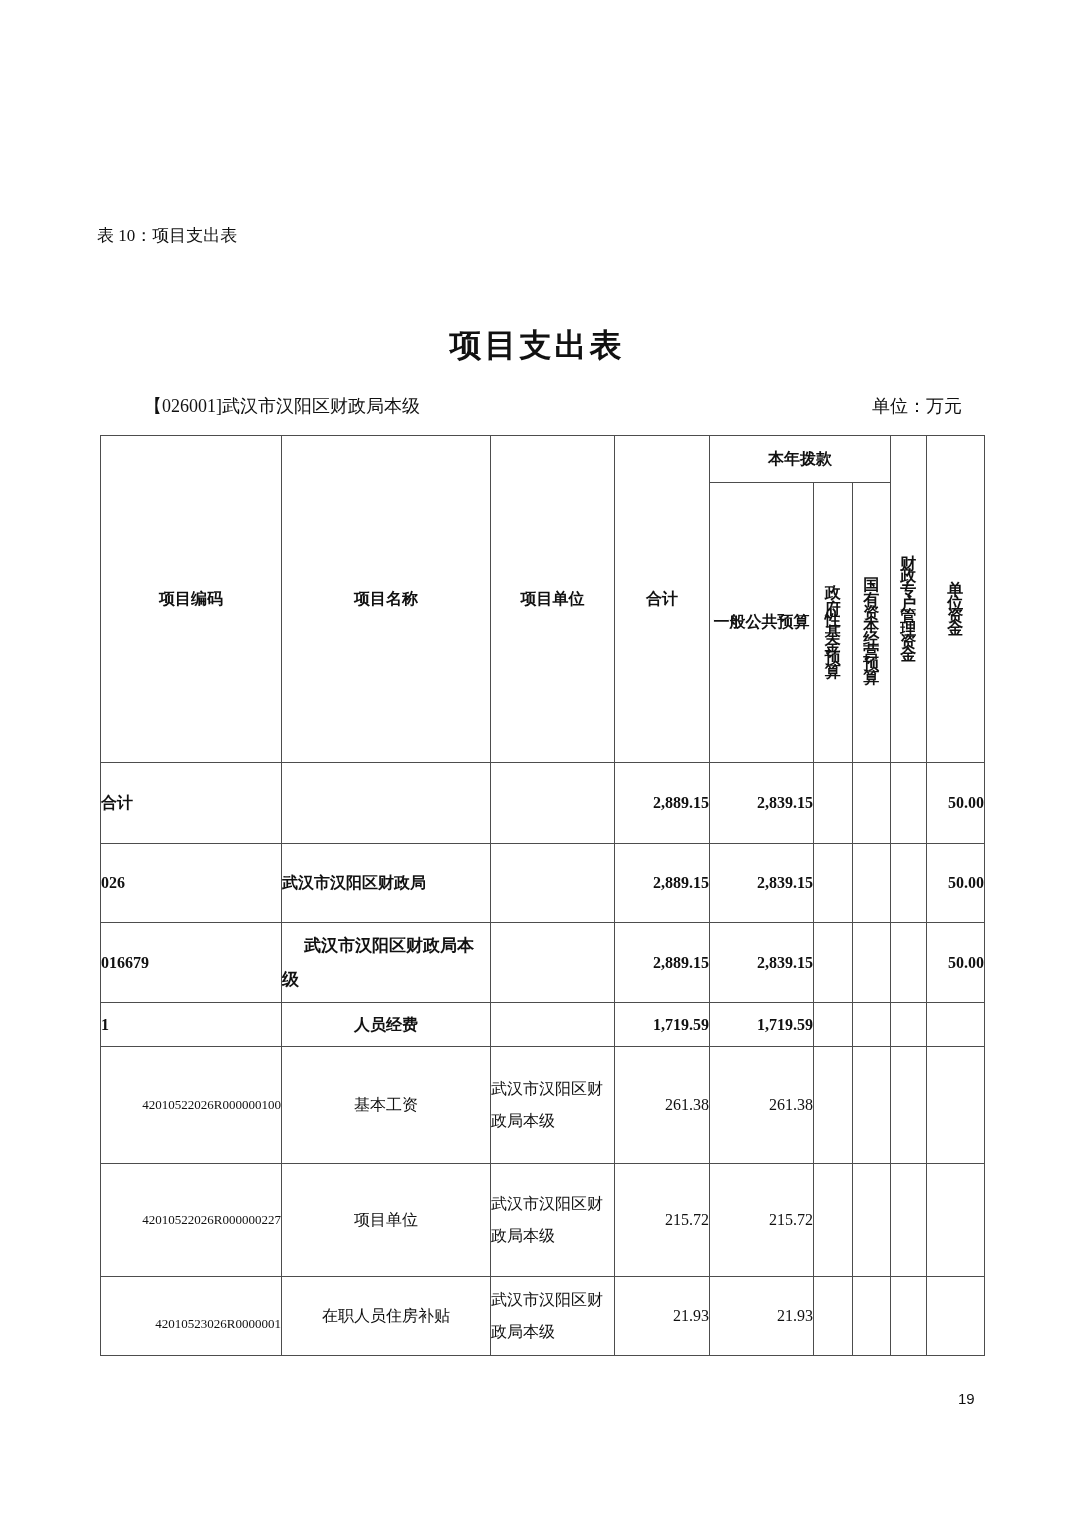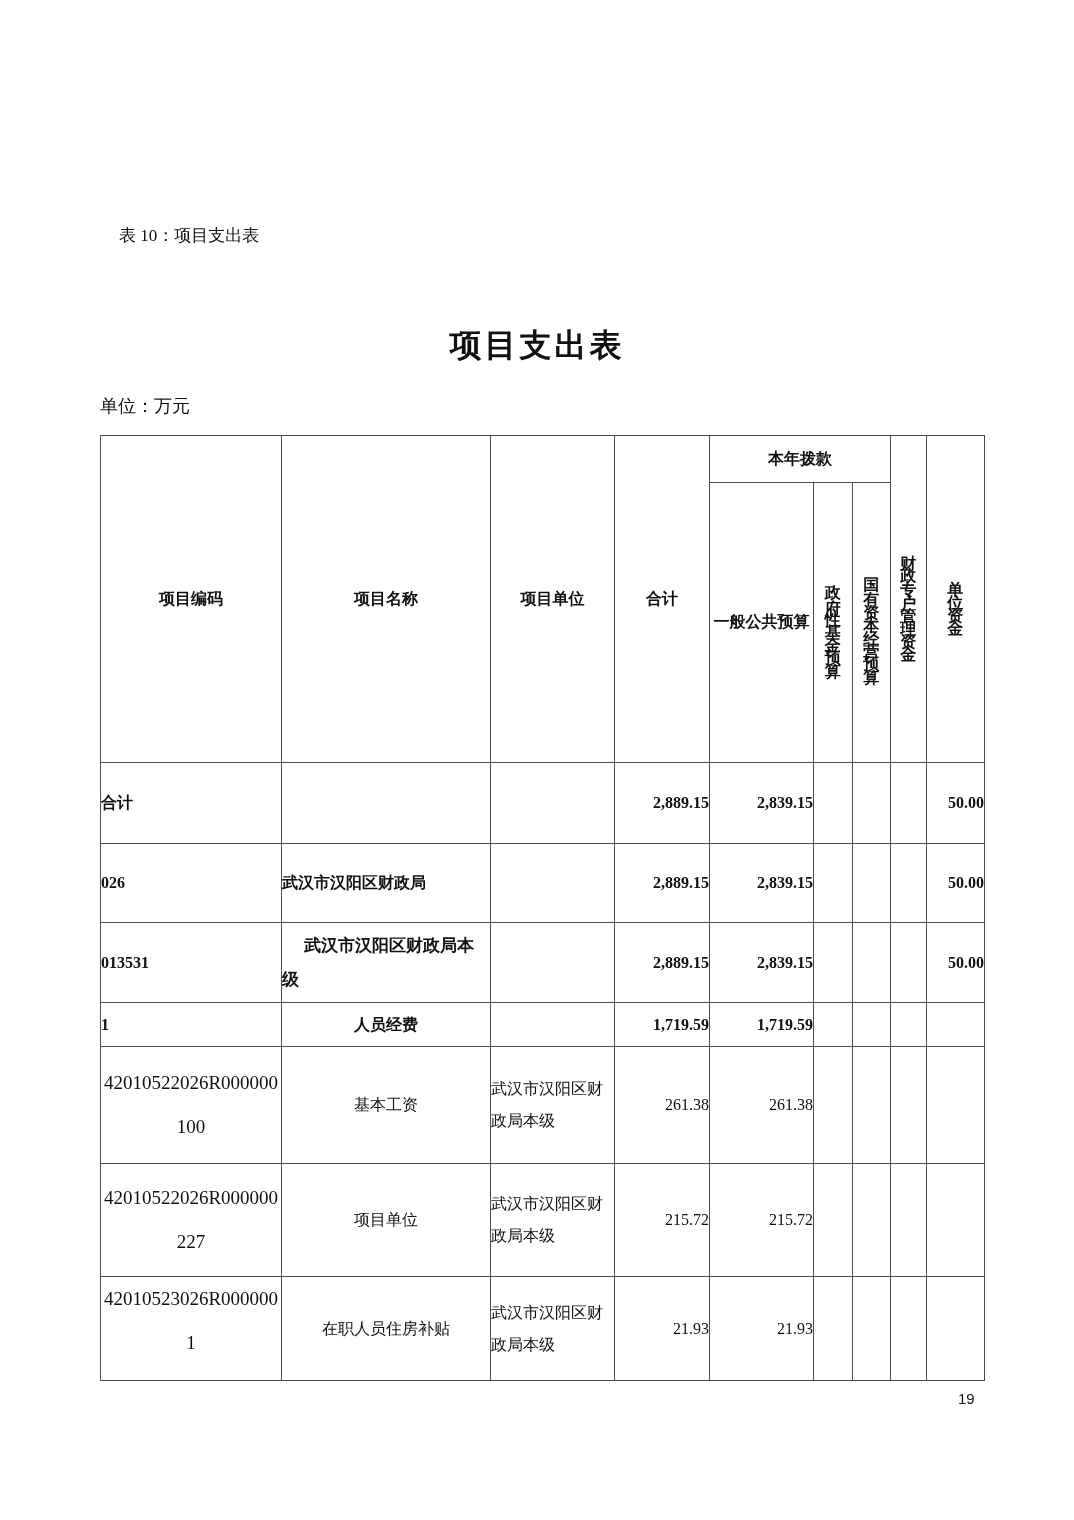--- a/index.html
+++ b/index.html
@@ -1,43 +1,43 @@
 <!DOCTYPE html>
 <html><head>
 <meta charset="utf-8">
 <style>
   html,body { margin:0; padding:0; }
   body {
     width:1074px; height:1520px; background:#ffffff; position:relative;
     font-family:"Liberation Serif","DejaVu Serif",serif; color:#111;
     overflow:hidden;
   }
-  .caption   { position:absolute; left:97px; top:224px; font-size:17px;margin-left:22px; }
+  .caption   { position:absolute; left:97px; top:224px; font-size:17px; }
   .doc-title { position:absolute; left:0; top:324px; width:1074px; text-align:center;
                font-size:32px; font-weight:bold; letter-spacing:3px; }
   .sub-row   { position:absolute; left:100px; top:394px; width:884px;
                display:flex; justify-content:space-between; font-size:18px; }
   .sub-left  { margin-left:44px; }
   .sub-right { margin-right:22px; }
 
   table.budget { position:absolute; left:100px; top:435px; width:884px;
                  border-collapse:collapse; table-layout:fixed; }
   table.budget th, table.budget td { border:1px solid #4d4d4d; padding:0; overflow:hidden; }
   th { font-weight:bold; font-size:16px; vertical-align:middle; line-height:1.9; }
   .th-wrap2 { padding:0 16px; word-break:break-all;margin-top:20px; }
   th.vert span { display:inline-block; writing-mode:vertical-lr; text-orientation:upright;
                  letter-spacing:13px; line-height:1.1; }
   tr.hr1 { height:47px; } tr.hr2 { height:280px; }
 
   td { font-size:16px; vertical-align:middle; line-height:2; }
   td.al     { text-align:left; padding-left:8px;  padding-right:3px; }
   td.ind1   { padding-left:26px; }
   td.ind2   { padding-left:38px; }
-  td.codeL  { text-align:center; padding-left:8px; padding-right:3px;
-              font-size:19px; line-height:2.3; word-break:break-all;border-radius:14px; }
+  td.codeL  { text-align:right; padding-left:8px; padding-right:3px;
+              font-size:13px; line-height:2.3; word-break:break-all;border-radius:14px; }
   td.nameL  { text-align:left; padding-left:7px; }
   td.nameInd{ text-align:left; padding:0 4px; text-indent:22px; font-size:17px; }
   td.nameC  { text-align:center;font-family:Liberation Serif, serif; }
   td.unitC  { text-align:left; padding-left:10px; padding-right:4px; }
   td.num    { text-align:right; padding-right:10px; }
   td.fund   { text-align:right; padding:0 8px; word-break:break-all; }
   tr.b td   { font-weight:bold; }
   tr.r1 { height:81px; }  tr.r2 { height:79px; }  tr.r3 { height:80px; }
   tr.r4 { height:44px; }  tr.r5 { height:117px; } tr.r6 { height:113px; }
   tr.r7 { height:79px; }
@@ -46,20 +46,21 @@
   .page-num { position:absolute; left:958px; top:1390px; font-size:15px;
               font-family:"Liberation Sans","DejaVu Sans",sans-serif; }
 </style>
 </head>
 <body>
 
 <div class="caption">表 10：项目支出表</div>
 <div class="doc-title">项目支出表</div>
 
 <div class="sub-row">
+  <span class="sub-left">【026001]武汉市汉阳区财政局本级</span>
   <span class="sub-right">单位：万元</span>
 </div>
 
 <table class="budget">
   <colgroup>
     <col style="width:181px">
       <col style="width:209px">
       <col style="width:124px">
     <col style="width:95px">
       <col style="width:104px">
@@ -110,21 +111,21 @@
       <td class="unitC"></td>
       <td class="num">2,889.15</td>
       <td class="num">2,839.15</td>
       <td class="num"></td>
       <td class="num"></td>
       <td class="num"></td>
       <td class="fund">50.00</td>
     </tr>
 
     <tr class="r3 b">
-      <td class="al ind1">013531</td>
+      <td class="al ind1">016679</td>
       <td class="nameInd">武汉市汉阳区财政局本级</td>
       <td class="unitC"></td>
       <td class="num">2,889.15</td>
       <td class="num">2,839.15</td>
       <td class="num"></td>
       <td class="num"></td>
       <td class="num"></td>
       <td class="fund">50.00</td>
     </tr>
 

